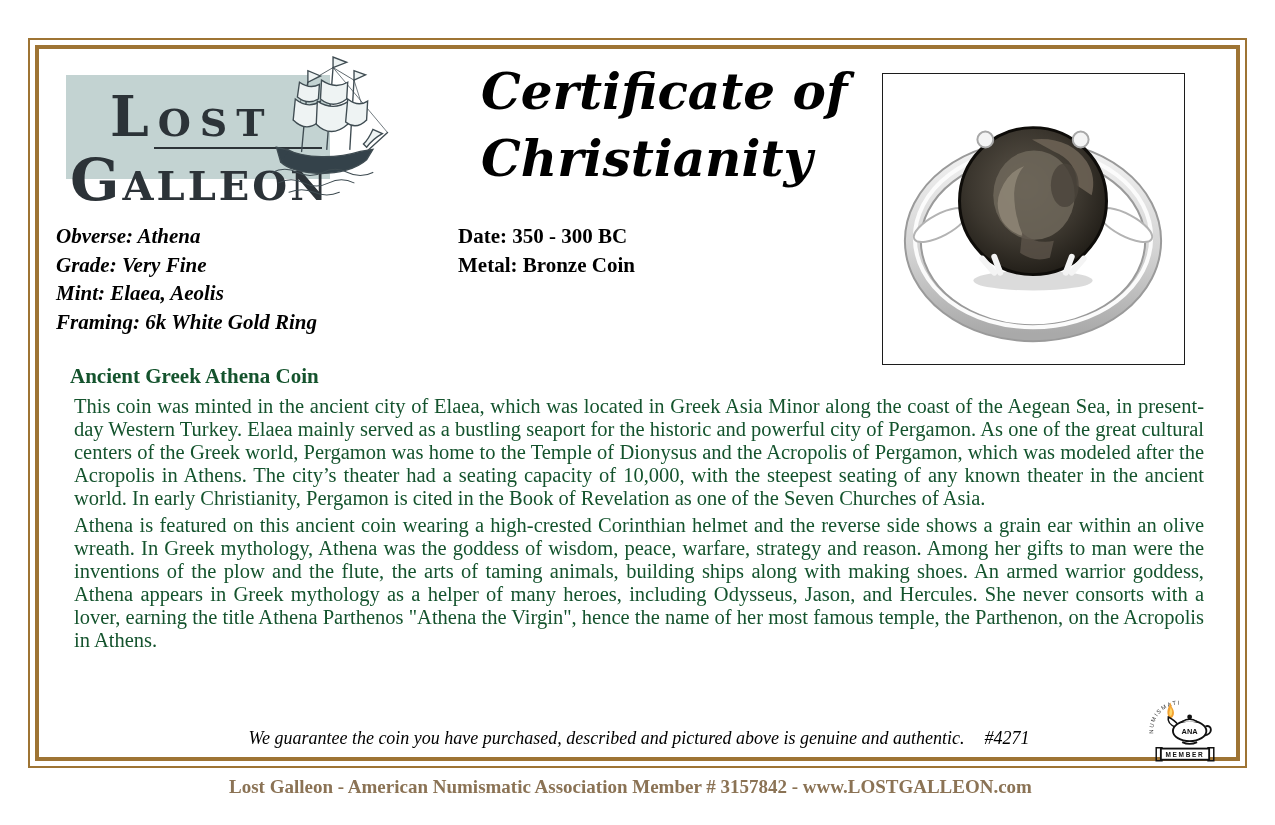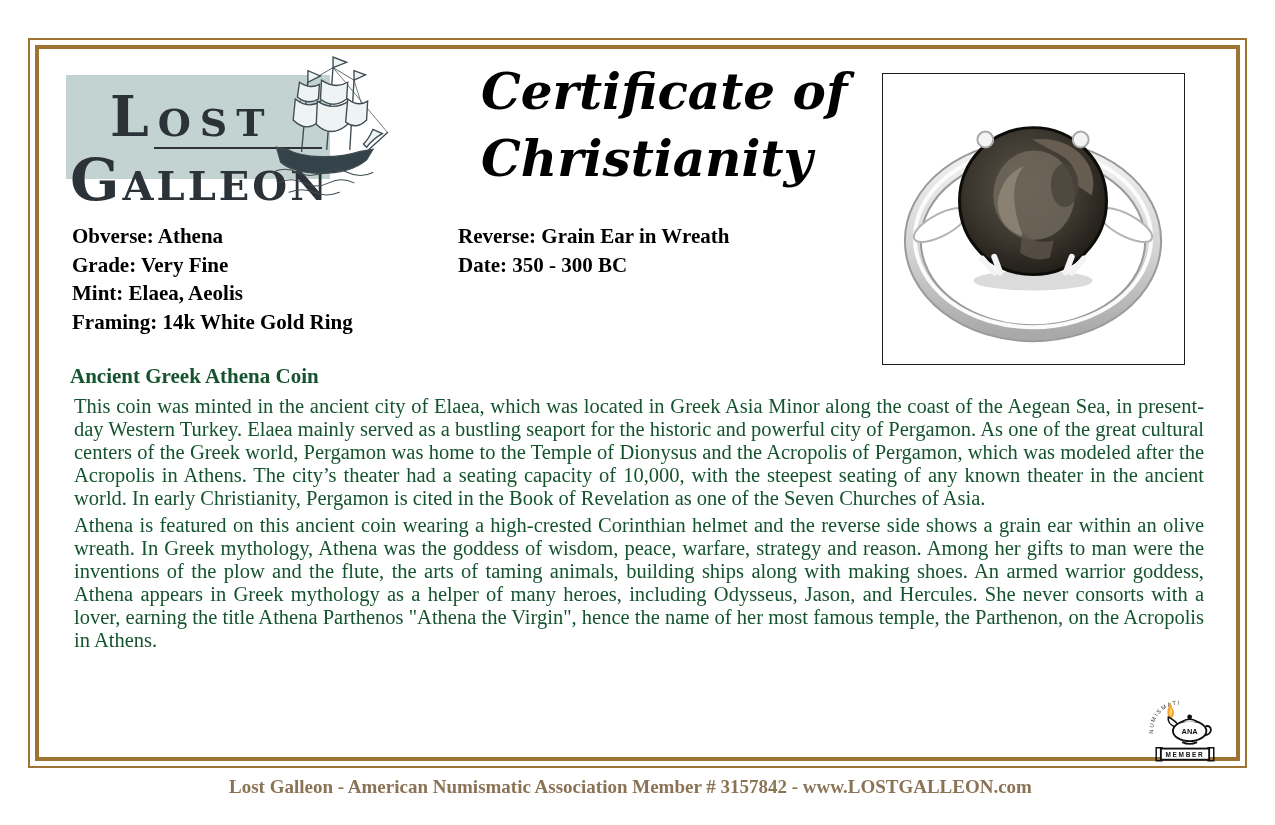--- a/index.html
+++ b/index.html
@@ -30,21 +30,21 @@
   .title{position:absolute;left:448px;top:58px;width:480px;font-family:"DejaVu Serif",serif;
          font-style:italic;font-weight:600;font-size:50px;line-height:67px;color:var(--title-ink);margin-left:33px;}
 
   
   .photo{position:absolute;left:882px;top:73px;width:303px;height:292px;border:1px solid #1c1c1c;
          box-sizing:border-box;background:#ffffff;}
   .photo svg{width:100%;height:100%;display:block;}
 
   
   .details{position:absolute;top:222px;font-size:21px;font-weight:bold;line-height:28.5px;color:#000;}
-  .details-left{left:72px;}
+  .details-left{left:56px;font-style:italic;}
   .details-right{left:458px;}
 
   
   .body-block{position:absolute;left:70px;top:363px;width:1138px;color:#14532d;}
   .body-heading{font-size:21px;font-weight:bold;line-height:27.5px;}
   .body-block p{margin:4px;font-size:20.5px;line-height:23px;text-align:justify;}
 
   
   .guarantee{position:absolute;left:70px;top:728px;width:1138px;text-align:center;
              font-style:italic;font-size:18px;color:#000;}
@@ -144,34 +144,37 @@
       <circle cx="199" cy="66" r="8" fill="#f4f4f4" stroke="#a8a8a8" stroke-width="2"></circle>
       <path d="M100,186 l12,14 M112,184 l6,16" stroke="#f4f4f4" stroke-width="6" stroke-linecap="round"></path>
       <path d="M202,186 l-12,14 M190,184 l-6,16" stroke="#f4f4f4" stroke-width="6" stroke-linecap="round"></path>
     </svg>
   </div>
 
   <div class="details details-left">
     <div>Obverse: Athena</div>
     <div>Grade: Very Fine</div>
     <div>Mint: Elaea, Aeolis</div>
-    <div>Framing: 14k White Gold Ring</div>
+    <div>Framing: 6k White Gold Ring</div>
   </div>
 
   <div class="details details-right">
-    <div>Reverse: Grain Ear in Wreath</div>
     <div>Date: 350 - 300 BC</div>
+    <div>Metal: Bronze Coin</div>
   </div>
 
   <div class="body-block">
     <div class="body-heading">Ancient Greek Athena Coin</div>
     <p>This coin was minted in the ancient city of Elaea, which was located in Greek Asia Minor along the coast of the Aegean Sea, in present-day Western Turkey. Elaea mainly served as a bustling seaport for the historic and powerful city of Pergamon. As one of the great cultural centers of the Greek world, Pergamon was home to the Temple of Dionysus and the Acropolis of Pergamon, which was modeled after the Acropolis in Athens. The city’s theater had a seating capacity of 10,000, with the steepest seating of any known theater in the ancient world. In early Christianity, Pergamon is cited in the Book of Revelation as one of the Seven Churches of Asia.</p>
     <p>Athena is featured on this ancient coin wearing a high-crested Corinthian helmet and the reverse side shows a grain ear within an olive wreath. In Greek mythology, Athena was the goddess of wisdom, peace, warfare, strategy and reason. Among her gifts to man were the inventions of the plow and the flute, the arts of taming animals, building ships along with making shoes. An armed warrior goddess, Athena appears in Greek mythology as a helper of many heroes, including Odysseus, Jason, and Hercules. She never consorts with a lover, earning the title Athena Parthenos "Athena the Virgin", hence the name of her most famous temple, the Parthenon, on the Acropolis in Athens.</p>
   </div>
 
+  <div class="guarantee">
+    <span>We guarantee the coin you have purchased, described and pictured above is genuine and authentic.</span><span class="num">#4271</span>
+  </div>
 
   <div class="ana">
     <svg viewBox="0 0 84 72">
       <path id="anaArc" d="M8,40 A28,28 0 0 1 40,9" fill="none"></path>
       <text font-size="6.2" letter-spacing="1.6" fill="#3a3a3a" font-family="Liberation Sans, sans-serif">
         <textPath href="#anaArc">NUMISMATIC</textPath>
       </text>
 
       <path d="M25,23 C21,17 24,11 27,6 C26,11 31,13 30,19 C29,23 27,24 25,23 Z" fill="#f2a233"></path>
       <path d="M26,21 C24,18 26,14 27,11 C27,14 29,15 28,18 C28,20 27,21 26,21 Z" fill="#ffd76b"></path>

